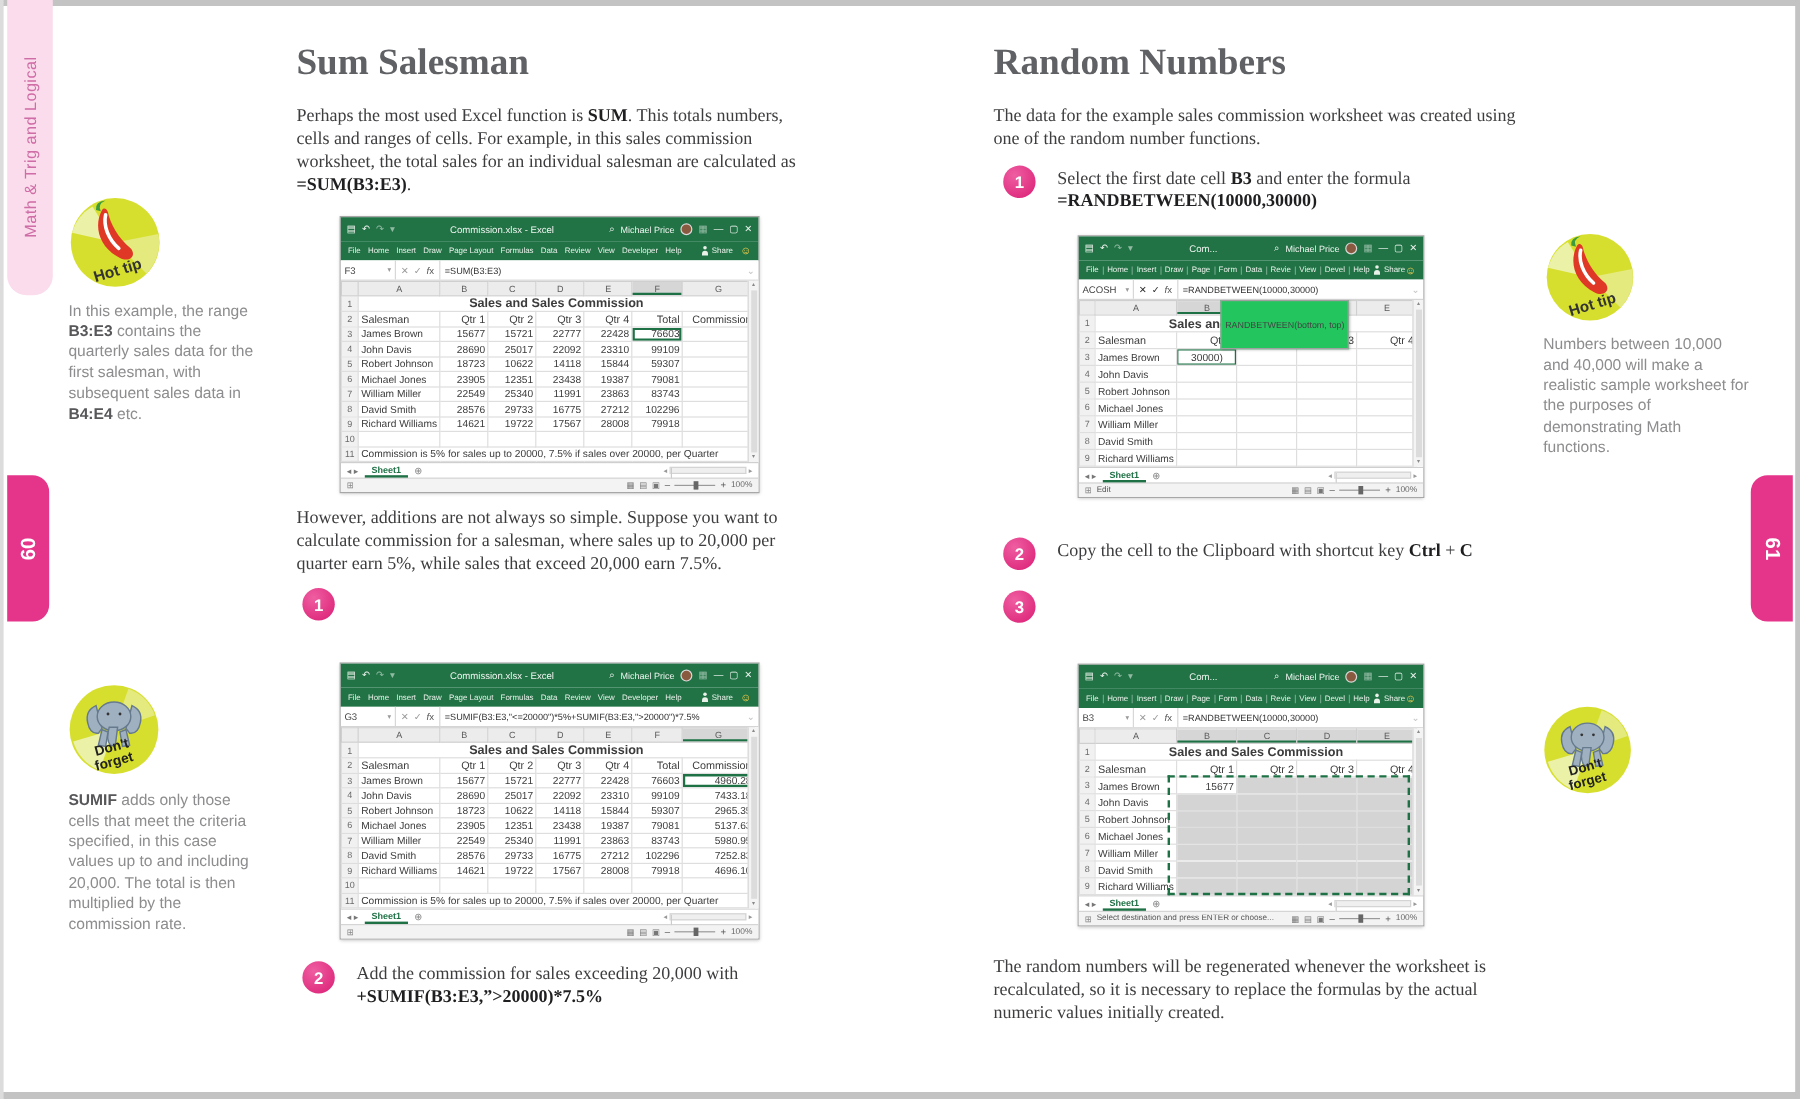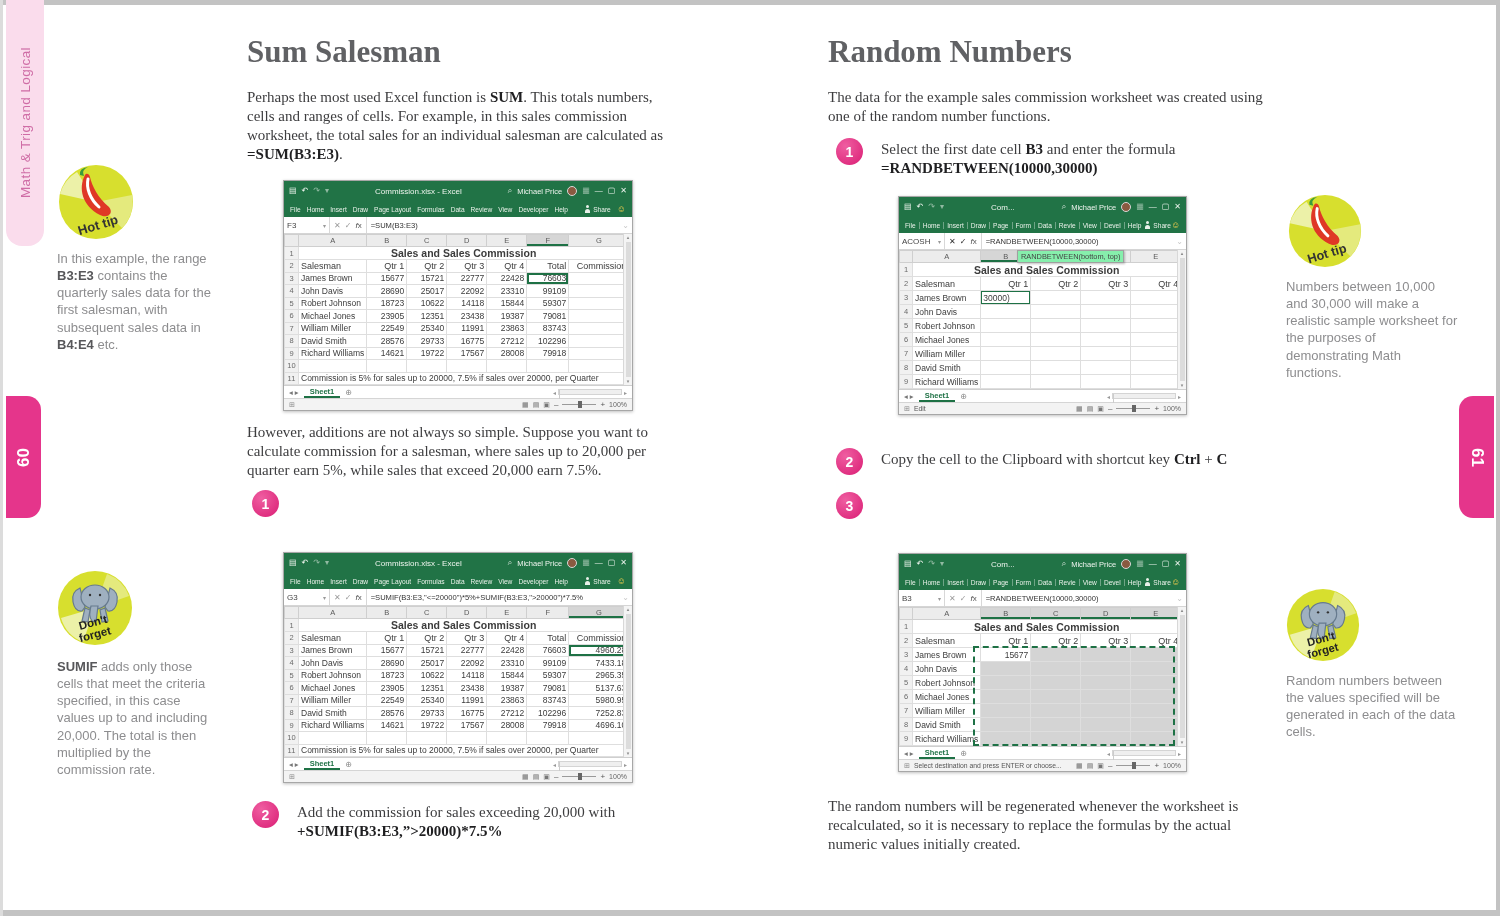--- a/index.html
+++ b/index.html
@@ -57,26 +57,26 @@
 .xl td,.xl th{border:1px solid #dedede;padding:0 2px;overflow:hidden;white-space:nowrap;font-weight:normal}
 .colh{background:#ececec;color:#5a5a5a;text-align:center;font-size:7.5px;border-color:#cfcfcf!important}
 .colh.sel{background:#d6d6d6;box-shadow:inset 0 -2px 0 #1e7145}
 .rowh{background:#f1f1f1;color:#6a6a6a;text-align:center;font-size:7.5px}
 td.c{color:#3c3c3c}
 td.n{text-align:right}
 td.hdr{font-size:9px}
 td.titlecell{font-weight:bold;font-size:10.5px;text-align:center}
 td.notecell{text-align:left}
 td.selc{box-shadow:inset 0 0 0 2px #1e7145}
-td.editc{box-shadow:inset 0 0 0 1px #1e7145;text-align:left}
+td.editc{box-shadow:inset 0 0 0 1px #1e7145;text-align:center}
 td.gsel{background:#d4d4d4}
 .vscroll{position:absolute;top:0;right:0;bottom:0;width:9px;background:#f4f4f4;border-left:1px solid #d8d8d8;display:flex;flex-direction:column;align-items:center}
 .va{font-size:5px;color:#8a8a8a;line-height:7px}
 .vthumb{flex:1;width:5px;background:#dcdcdc;margin:1px 0}
-.xtip{position:absolute;top:0;left:118px;background:#86efac;border:1px solid #a0a0a0;box-shadow:1px 1px 2px rgba(0,0,0,.25);font-size:7.4px;color:#444;padding:1px 3px;z-index:4;white-space:nowrap}
+.xtip{position:absolute;top:0;left:118px;background:#22c55e;border:1px solid #a0a0a0;box-shadow:1px 1px 2px rgba(0,0,0,.25);font-size:7.4px;color:#444;padding:15px 3px;z-index:4;white-space:nowrap}
 .ants{position:absolute;border:2px dashed #1e7145;z-index:3;pointer-events:none}
 .xl-sheets{height:13px;display:flex;align-items:center;gap:5px;padding:0 5px;border-top:1px solid #cfcfcf;background:#fff;font-size:7.5px;color:#777}
 .stab{color:#1e7145;font-weight:bold;border-bottom:2px solid #1e7145;padding:0 6px;height:100%;display:flex;align-items:center}
 .plus{color:#888;font-size:8px}
 .hscroll{margin-left:auto;display:flex;align-items:center;gap:2px}
 .ha{font-size:6px;color:#999}
 .htrack{width:64px;height:6px;background:#efefef;border:1px solid #d4d4d4}
 .hthumb{width:55%;height:100%;background:#fff;border-right:1px solid #ccc}
 .xl-status{height:12px;background:#f3f3f3;border-top:1px solid #d5d5d5;display:flex;align-items:center;gap:4px;padding:0 5px;font-size:6.8px;color:#555}
 .sleft{white-space:nowrap;overflow:hidden;max-width:55%}
@@ -687,21 +687,21 @@
 
   <svg class="tipicon" style="left:1286px;top:192px" width="78" height="78" viewBox="0 0 80 80">
     <circle cx="40" cy="40" r="37" fill="#d7df2e"></circle>
     <path d="M40 40L4 32A37 37 0 0 1 21 10Z" fill="#ecf1a8"></path>
     <path d="M40 40L66 66A37 37 0 0 0 76 33Z" fill="#e4ea7d"></path>
     <path d="M28 14q-3-6 4-9-9 1-8 8z" fill="#3c9b3c"></path>
     <path d="M29 13C22 26 26 44 44 53c8 4 14-2 9-8C42 36 36 24 34 15c-1-4-4-4-5-2z" fill="#df3826"></path>
     <path d="M32 17c-2 9 2 20 11 28" stroke="#fff" stroke-width="3" fill="none" stroke-linecap="round"></path>
     <text x="21" y="68" transform="rotate(-17 40 62)" font-size="13" font-weight="bold" fill="#333">Hot tip</text>
   </svg>
-  <div class="note-text" style="left:1286px;top:278px;width:172px"><span>Numbers between 10,000 and 30,000 will make a realistic sample worksheet for the purposes of demonstrating Math functions.</span></div>
+  <div class="note-text" style="left:1286px;top:278px;width:172px"><span>Numbers between 10,000 and 40,000 will make a realistic sample worksheet for the purposes of demonstrating Math functions.</span></div>
 
   <div class="step" style="left:836px;top:450px;width:440px">
     <div class="step-badge">2</div>
     <div class="body-text" style="width:396px"><span>Copy the cell to the Clipboard with shortcut key </span><span class="b">Ctrl</span><span> + </span><span class="b">C</span></div>
   </div>
   <div class="step" style="left:836px;top:494px;width:440px">
     <div class="step-badge">3</div>
   </div>
 
   <div class="xl" id="win4" style="left:898px;top:553px;width:289px">
@@ -868,16 +868,15 @@
         <path d="M55 20q9 4 7 14t-9 9l-3-4z"></path>
       <ellipse cx="40" cy="29" rx="14" ry="12"></ellipse>
       <path d="M36 38q-3 10 1 15l4 1 2-16z"></path>
       <path d="M30 40l-3 13 6 1 2-12z"></path>
         <path d="M50 40l3 13-6 1-2-12z"></path>
     </g>
     <circle cx="35" cy="27" r="1.2" fill="#333"></circle>
       <circle cx="45" cy="27" r="1.2" fill="#333"></circle>
     <text transform="rotate(-15 40 60)" font-size="11.5" font-weight="bold" fill="#222"><tspan x="25" y="58">Don't</tspan><tspan x="22" y="70">forget</tspan></text>
   </svg>
-  <div class="note-text" style="left:1286px;top:672px;width:176px"><span>Random numbers between the values specified will be generated in each of the data cells.</span></div>
 
   <div class="body-text" style="left:828px;top:797px;width:448px"><span>The random numbers will be regenerated whenever the worksheet is recalculated, so it is necessary to replace the formulas by the actual numeric values initially created.</span></div>
 </div>
 
 </body></html>

